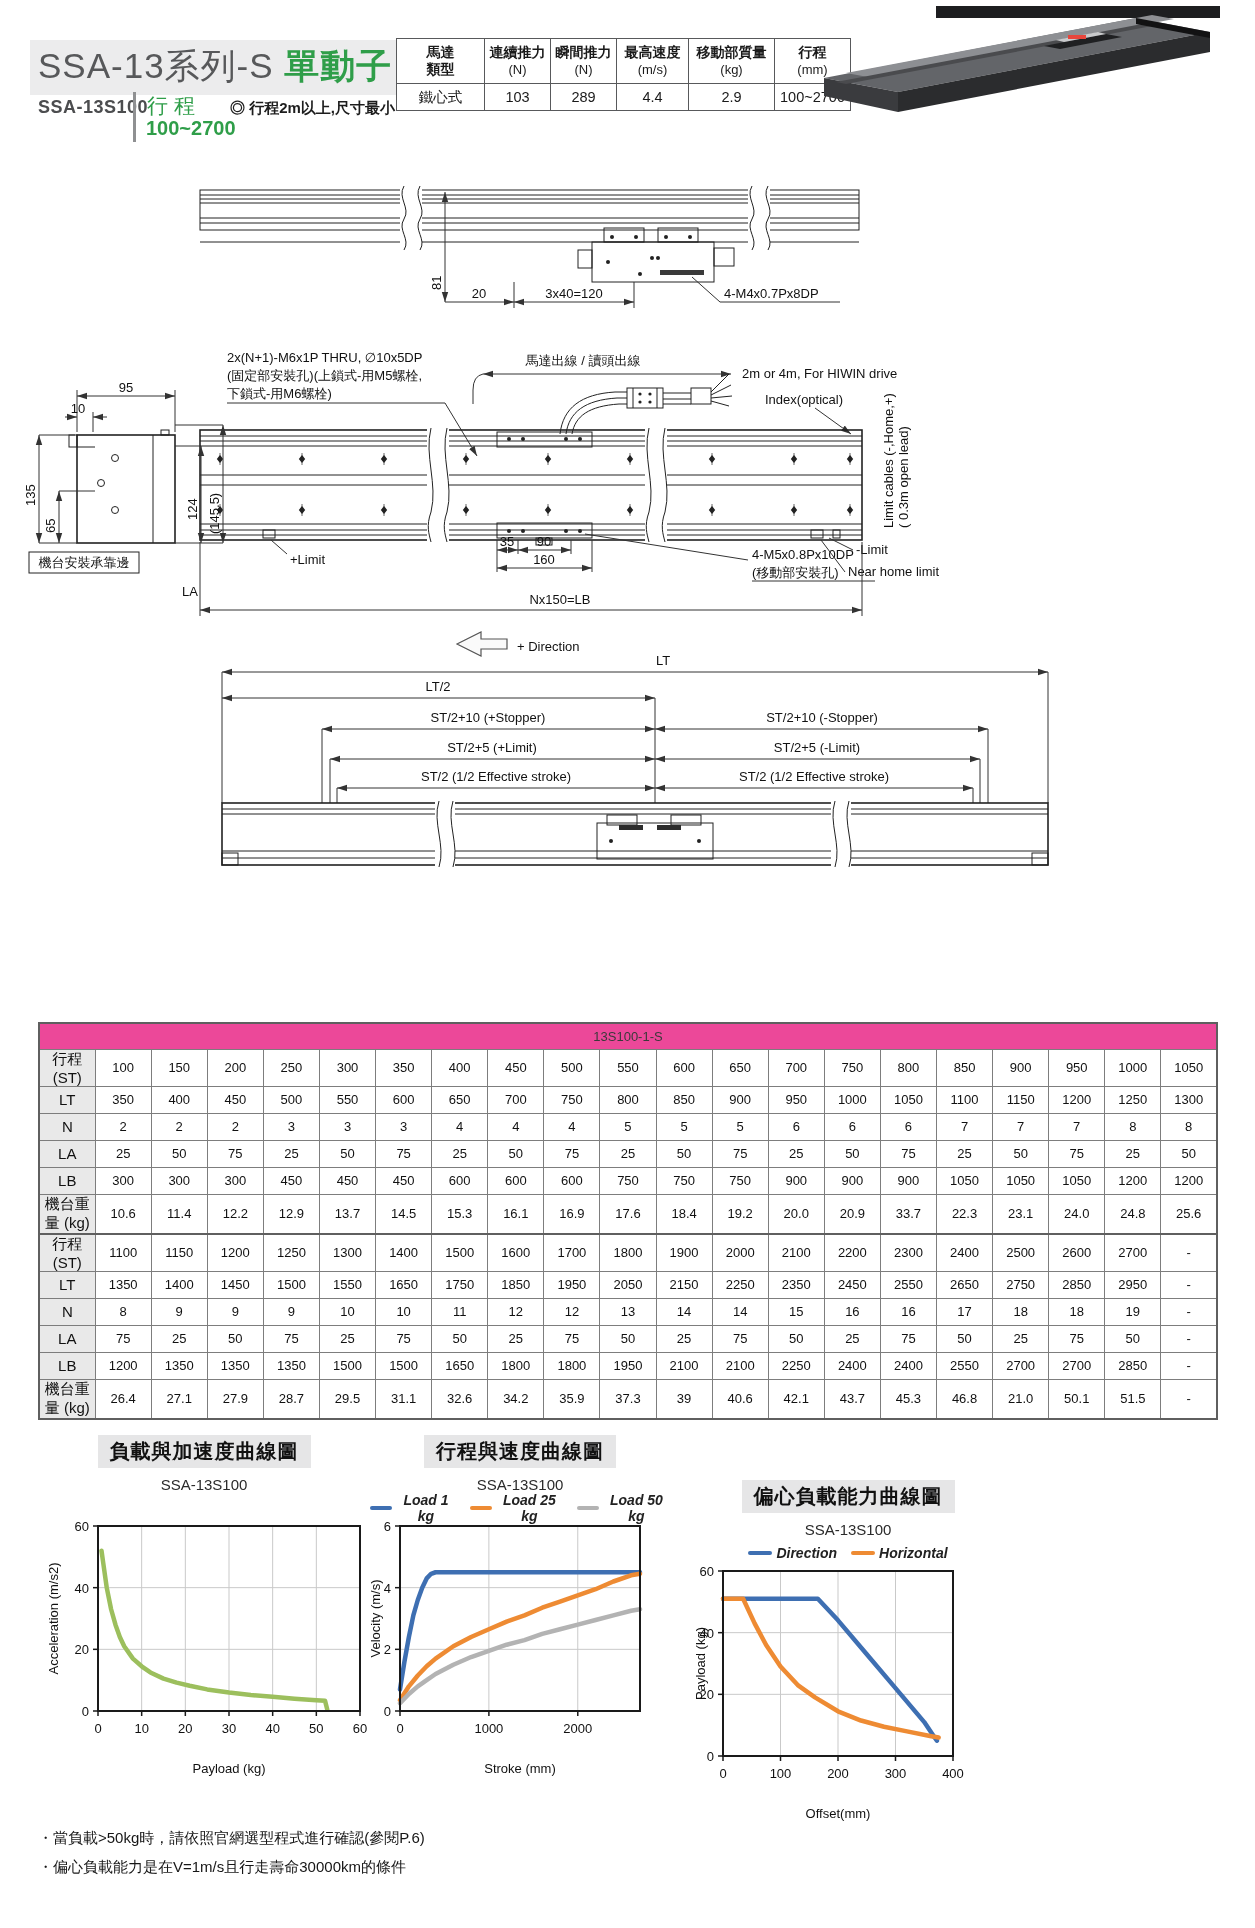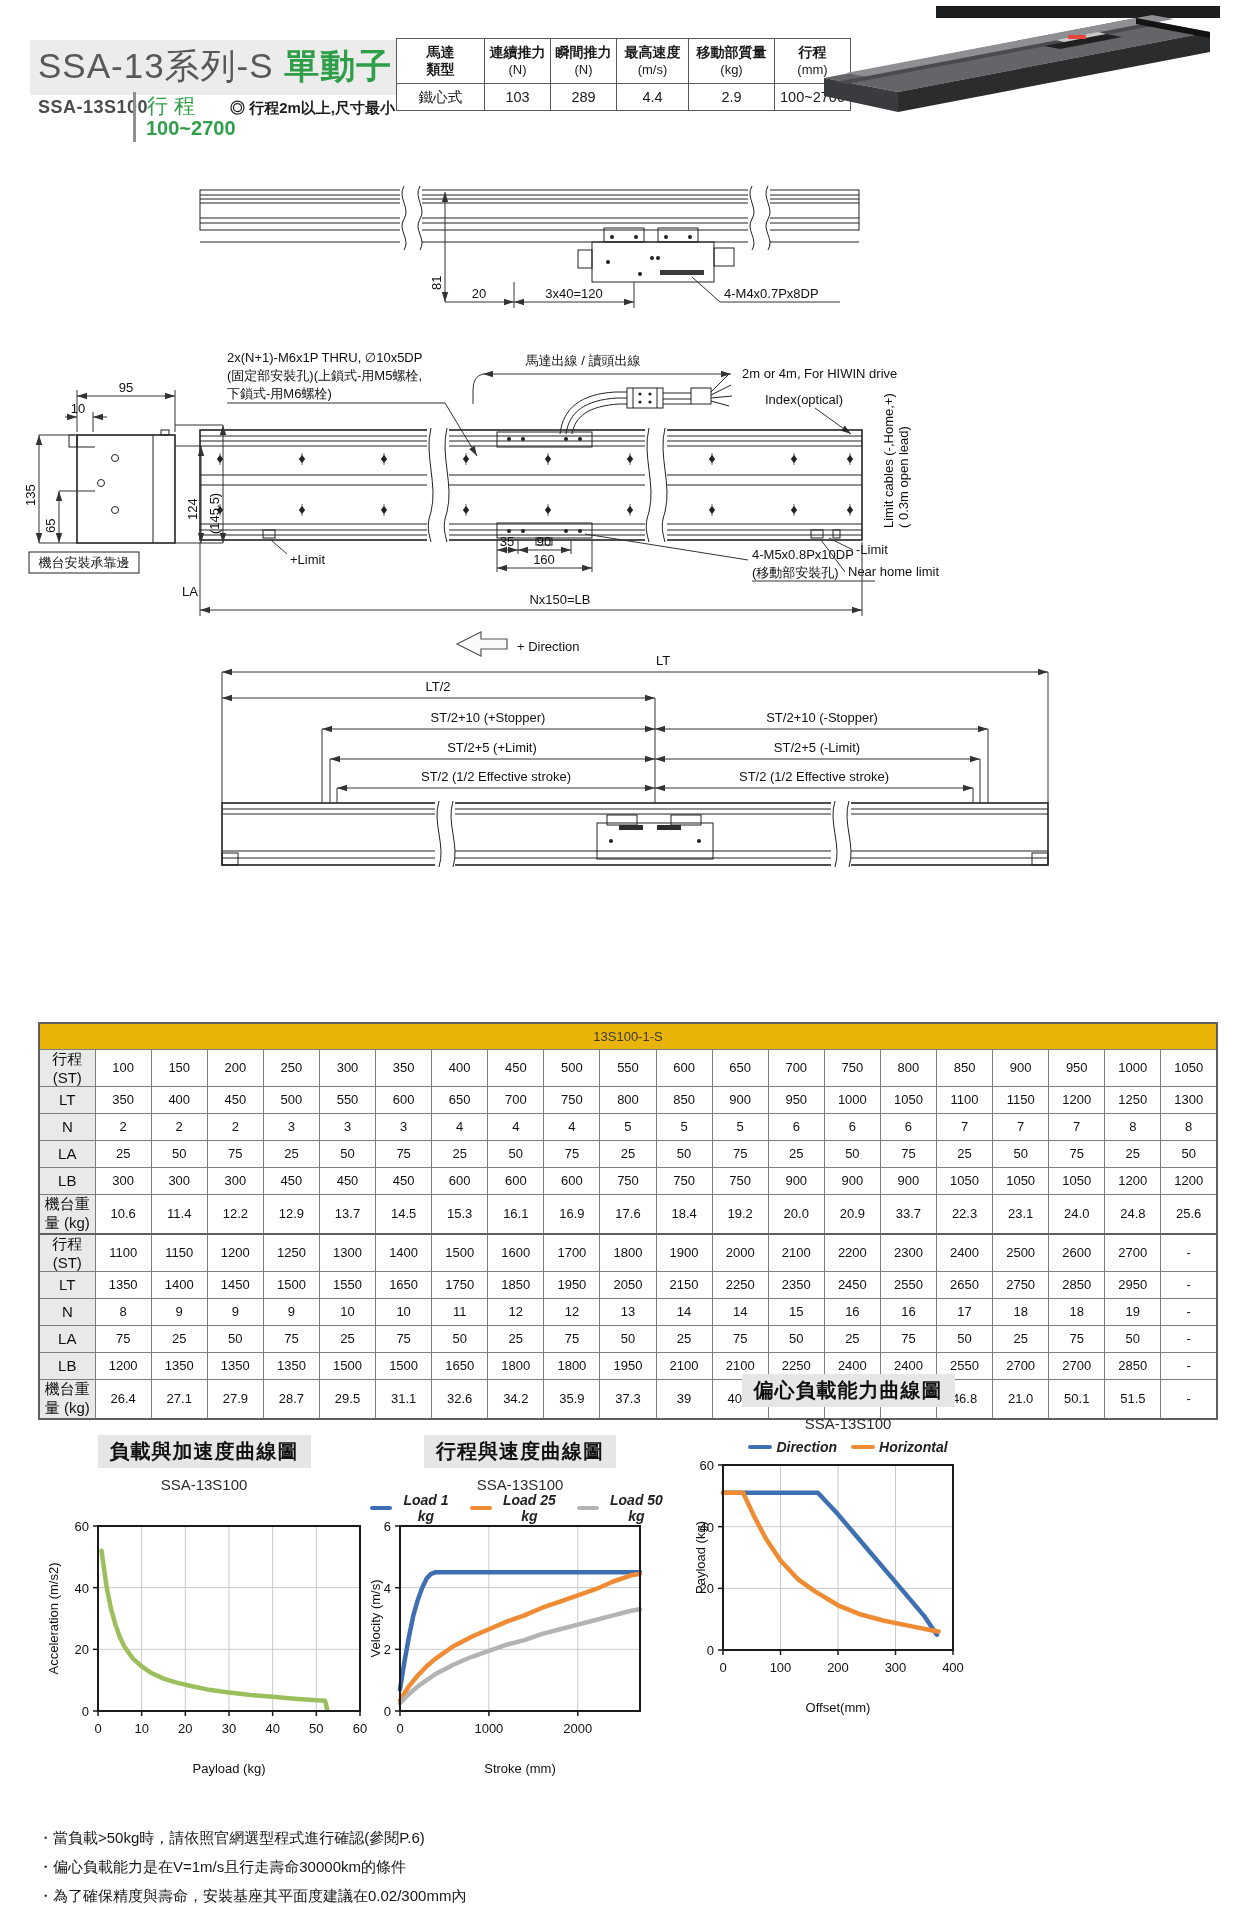--- a/index.html
+++ b/index.html
@@ -29,21 +29,21 @@
   .ln { stroke:#222; stroke-width:1; fill:none; }
   .ln2 { stroke:#222; stroke-width:1.6; fill:none; }
   .dim { stroke:#333; stroke-width:1; fill:none; }
   .wh { fill:#fff; stroke:none; }
   .dk { fill:#222; stroke:none; }
 
   
   #dim-table { position:absolute; left:38px; top:1022px; width:1180px; border-collapse:collapse; table-layout:fixed; border:2px solid #5f5f5f; }
   #dim-table td { border:1px solid #7d7d7d; height:27px; text-align:center; font-size:13px; color:#111; overflow:hidden; }
   #dim-table td.lab { background:#e9e9e9; font-size:15px; }
-  #dim-table td.ttl { height:26px; background:#eab308; color:#3a3a3a; }
+  #dim-table td.ttl { height:26px; background:#ec4899; color:#3a3a3a; }
   #dim-table tr.bank-start td { border-top:2.5px solid #5f5f5f; }
 
   
   .chart { position:absolute; text-align:center; }
   .chart-title { display:inline-block; background:#e6e6e7; color:#111; font-size:20px; font-weight:700; padding:3px 12px; letter-spacing:1px; }
   .chart-subtitle { font-size:15px; color:#2b2b2b; margin-top:8px; height:20px; }
   .chart-legend { height:20px; margin-top:2px; display:flex; justify-content:center; align-items:center; gap:14px; font-size:14px; font-weight:700; color:#222;font-style:italic; }
   .chart-legend i { display:inline-block; width:24px; height:4.5px; border-radius:2px; margin-right:4px; vertical-align:middle; }
   .chart-legend .lg { display:flex; align-items:center; }
 
@@ -769,21 +769,21 @@
           <line x1="25" y1="131.33333333333334" x2="30" y2="131.33333333333334" stroke="#1a1a1a" stroke-width="1.5"></line>
           <text x="21" y="136.33333333333334" text-anchor="end" font-size="13.5" fill="#222">2</text>
           <line x1="25" y1="69.66666666666667" x2="30" y2="69.66666666666667" stroke="#1a1a1a" stroke-width="1.5"></line>
           <text x="21" y="74.66666666666667" text-anchor="end" font-size="13.5" fill="#222">4</text>
           <line x1="25" y1="8" x2="30" y2="8" stroke="#1a1a1a" stroke-width="1.5"></line>
           <text x="21" y="13" text-anchor="end" font-size="13.5" fill="#222">6</text>
           <text x="150" y="255" text-anchor="middle" font-size="14.5" fill="#111">Stroke (mm)</text>
           <text transform="translate(10,100.5) rotate(-90)" text-anchor="middle" font-size="14.5" fill="#111">Velocity (m/s)</text>
         </svg></div>
   </div>
-  <div class="chart" style="left:688px;top:1374px;width:320px">
+  <div class="chart" style="left:688px;top:1480px;width:320px">
     <div><span class="chart-title">偏心負載能力曲線圖</span></div>
     <div class="chart-subtitle">SSA-13S100</div>
     <div class="chart-legend">
         <span class="lg">
           <i style="background: rgb(62, 111, 178);"></i>
           <span>Direction</span>
         </span>
         <span class="lg">
           <i style="background: rgb(238, 139, 51);"></i>
           <span>Horizontal</span>
@@ -821,16 +821,15 @@
           <line x1="30" y1="8" x2="35" y2="8" stroke="#1a1a1a" stroke-width="1.5"></line>
           <text x="26" y="13" text-anchor="end" font-size="13.5" fill="#222">60</text>
           <text x="150" y="255" text-anchor="middle" font-size="14.5" fill="#111">Offset(mm)</text>
           <text transform="translate(17,100.5) rotate(-90)" text-anchor="middle" font-size="14.5" fill="#111">Payload (kg)</text>
         </svg></div>
   </div>
 
   <div class="abs notes">
     <div>・當負載&gt;50kg時，請依照官網選型程式進行確認(參閱P.6)</div>
     <div>・偏心負載能力是在V=1m/s且行走壽命30000km的條件</div>
-    <div>・為了確保精度與壽命，安裝基座其平面度建議在0.02/300mm內</div>
   </div>
 
 </div>
 
 </body></html>

